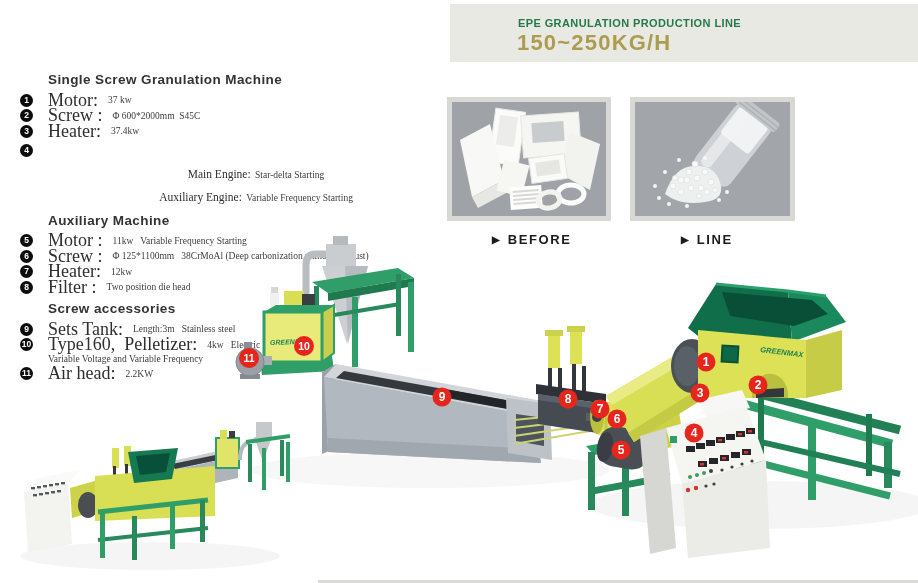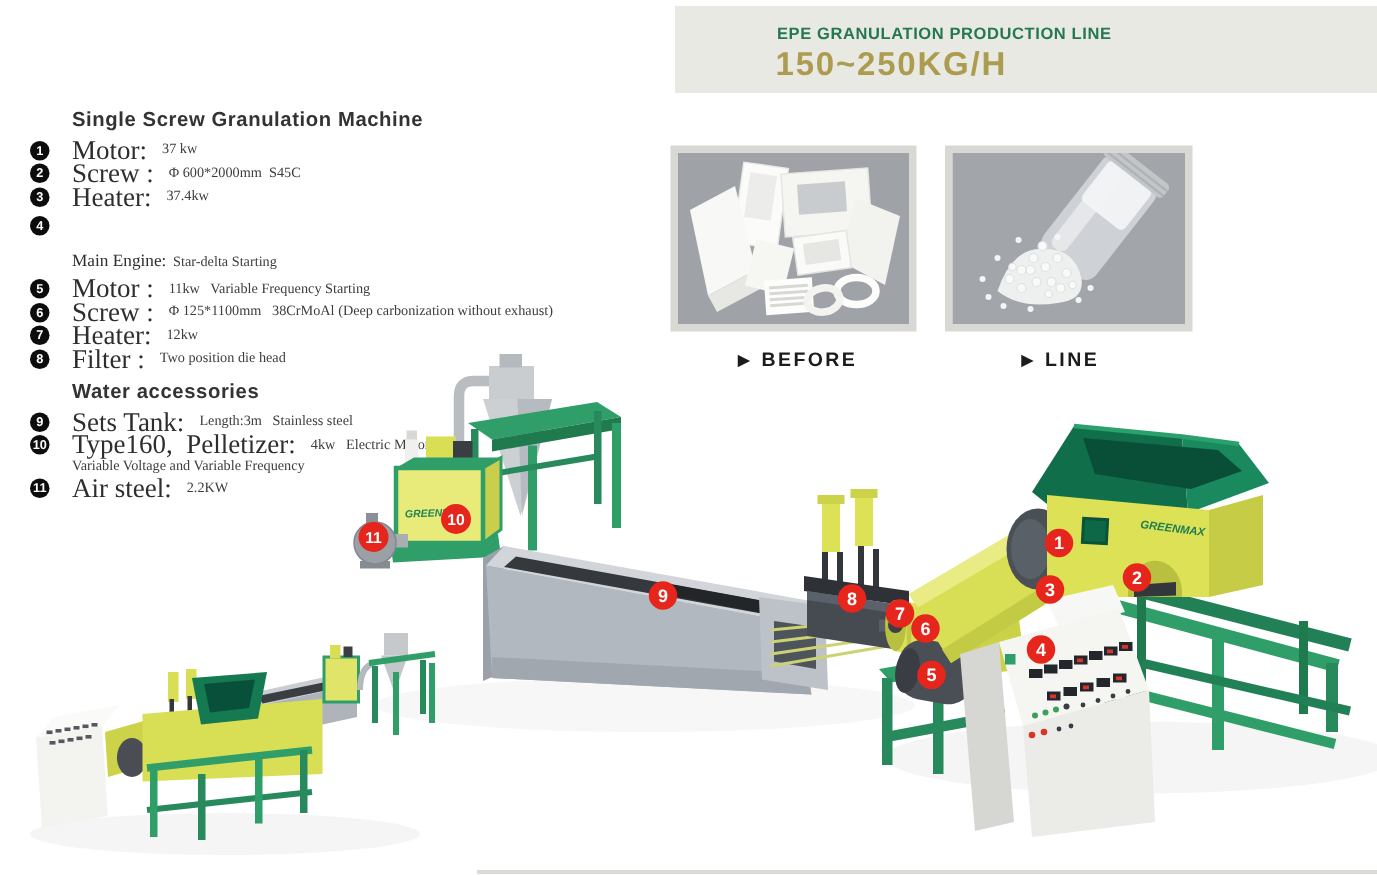--- a/index.html
+++ b/index.html
@@ -12,21 +12,21 @@
   
   .specs{position:absolute;left:20px;top:64px;width:444px;color:#2e2e2e;}
   .h-main{font-size:13.5px;font-weight:bold;letter-spacing:.4px;color:#333;margin:8px 0 7px 28px;}
   .row{display:flex;align-items:center;height:12px;margin-bottom:3.5px;}
   .row-h{display:flex;align-items:center;margin:7px 0 7px 0;}
   .row-h .h-main{margin:0;}
   .badge{flex:0 0 13px;width:13px;height:13px;border-radius:50%;background:#0c0c0c;color:#fff;
          font-size:8.5px;font-weight:bold;line-height:13px;text-align:center;margin-right:15px;}
   .lbl{font-family:"Liberation Serif",serif;font-size:18px;margin-right:10px;white-space:pre;}
   .val{font-family:"Liberation Serif",serif;font-size:9.5px;color:#3d3d3d;white-space:pre;text-align:right;}
-  .subs{margin:0 0 0 28px;}
+  .subs{margin:0 0 0 28px;text-align:center;}
   .sub{margin-bottom:4.5px;white-space:pre;}
   .sub-lbl{font-family:"Liberation Serif",serif;font-size:11.5px;}
   .sub-val{font-family:"Liberation Serif",serif;font-size:9.5px;color:#3d3d3d;}
   .wrap{margin:0 0 3.5px 28px;font-family:"Liberation Serif",serif;font-size:9.5px;color:#3d3d3d;}
   
   .photo{position:absolute;top:97px;background:#d8d8d5;padding:5px;box-sizing:border-box;}
   .photo-before{left:447px;width:164px;height:124px;}
   .photo-after{left:630px;width:165px;height:124px;}
   .photo svg{display:block;}
   .figlabel{position:absolute;top:232px;font-size:13px;font-weight:bold;letter-spacing:1.6px;color:#1c1c1c;
@@ -65,22 +65,24 @@
       <span class="badge">3</span>
       <span class="lbl">Heater:</span>
       <span class="val">37.4kw</span>
     </div>
 
     <div class="row-h">
       <span class="badge">4</span>
     </div>
     <div class="subs">
       <div class="sub"><span class="sub-lbl">Main Engine:</span> <span class="sub-val">Star-delta Starting</span></div>
-    </div>
-
+      <div class="sub"><span class="sub-lbl">Auxiliary Engine:</span> <span class="sub-val">Variable Frequency Starting</span></div>
+    </div>
+
+    <div class="h-main">Auxiliary Machine</div>
     <div class="row">
       <span class="badge">5</span>
       <span class="lbl">Motor :</span>
       <span class="val">11kw   Variable Frequency Starting</span>
     </div>
     <div class="row">
       <span class="badge">6</span>
       <span class="lbl">Screw :</span>
       <span class="val">Φ 125*1100mm   38CrMoAl (Deep carbonization without exhaust)</span>
     </div>
@@ -88,35 +90,35 @@
       <span class="badge">7</span>
       <span class="lbl">Heater:</span>
       <span class="val">12kw</span>
     </div>
     <div class="row">
       <span class="badge">8</span>
       <span class="lbl">Filter :</span>
       <span class="val">Two position die head</span>
     </div>
 
-    <div class="h-main">Water accessories</div>
+    <div class="h-main">Screw accessories</div>
     <div class="row">
       <span class="badge">9</span>
       <span class="lbl">Sets Tank:</span>
       <span class="val">Length:3m   Stainless steel</span>
     </div>
     <div class="row">
       <span class="badge">10</span>
       <span class="lbl">Type160,  Pelletizer:</span>
       <span class="val">4kw   Electric Motor,</span>
     </div>
     <div class="wrap">Variable Voltage and Variable Frequency</div>
     <div class="row">
       <span class="badge">11</span>
-      <span class="lbl">Air steel:</span>
+      <span class="lbl">Air head:</span>
       <span class="val">2.2KW</span>
     </div>
   </div>
 
   <div class="photo photo-before">
     <svg width="154" height="114" viewBox="0 0 154 114">
       <rect x="0" y="0" width="154" height="114" fill="#9fa3a7"></rect>
       <g>
         <rect x="40" y="8" width="30" height="54" fill="#fbfbf9" stroke="#e9e9e6" transform="rotate(8 55 35)"></rect>
         <rect x="46" y="14" width="18" height="30" fill="#ececea" transform="rotate(8 55 29)"></rect>

